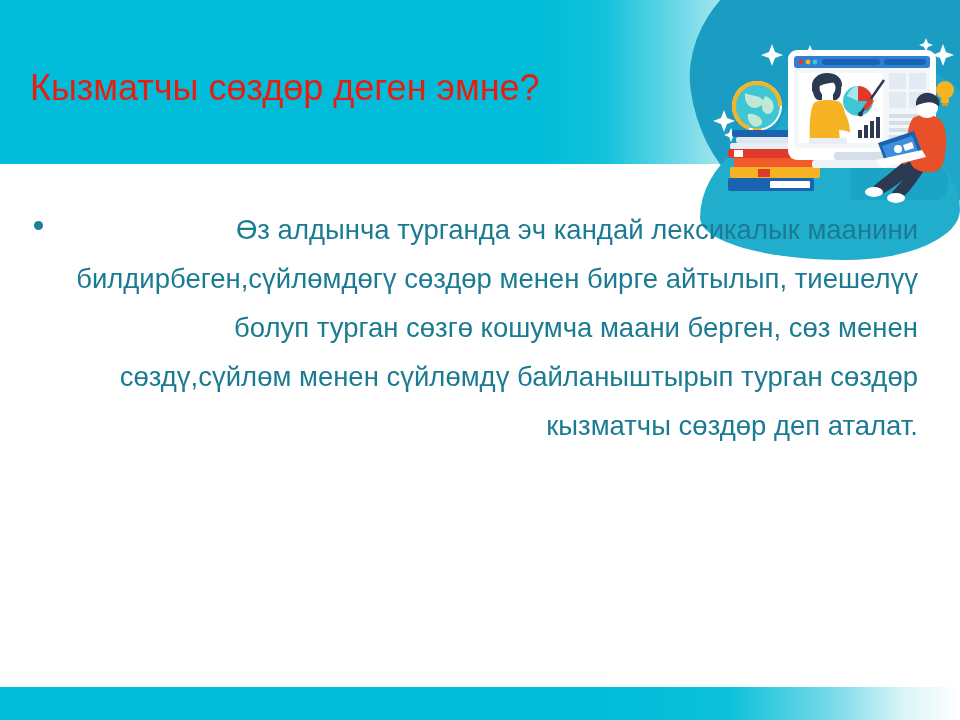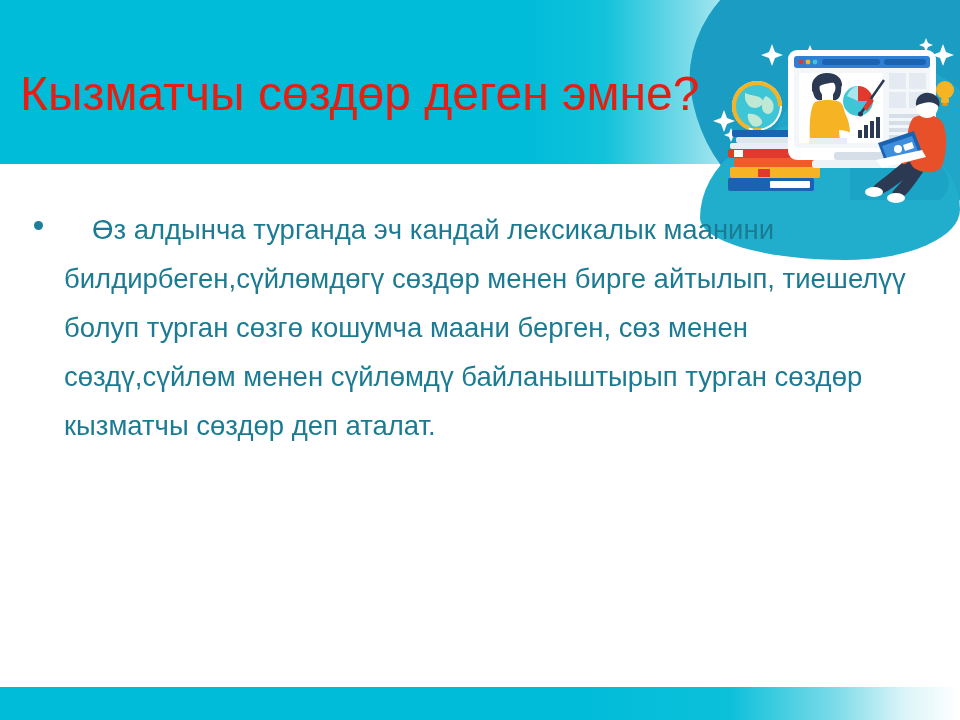--- a/index.html
+++ b/index.html
@@ -80,23 +80,23 @@
         #00bcd8 60%,
         #0cc0da 76%,
         #7cdbe9 87%,
         #d9f4f8 94%,
         #ffffff 100%);
   }
 
   
   .title {
     position: absolute;
-    left: 20px;
+    left: 30px;
     top: 68px;
-    font-size: 48px;
+    font-size: 36px;
     font-weight: 400;
     color: #e61e12;
     letter-spacing: 0px;
     white-space: nowrap;
     line-height: 1.1;
   }
 
   
   .body-block {
     position: absolute;
@@ -119,20 +119,21 @@
   }
   .body-text {
     display: block;
     margin-left: 36px;
     font-size: 27.5px;
     line-height: 49px;
     color: #1b7b93;
     font-weight: 400;
     text-indent: 28px;
     max-width: 860px;
+    text-align: right;
   }
 
   
   .illus {
     position: absolute;
     left: 700px;
     top: 0px;
     width: 260px;
     height: 205px;
   }

